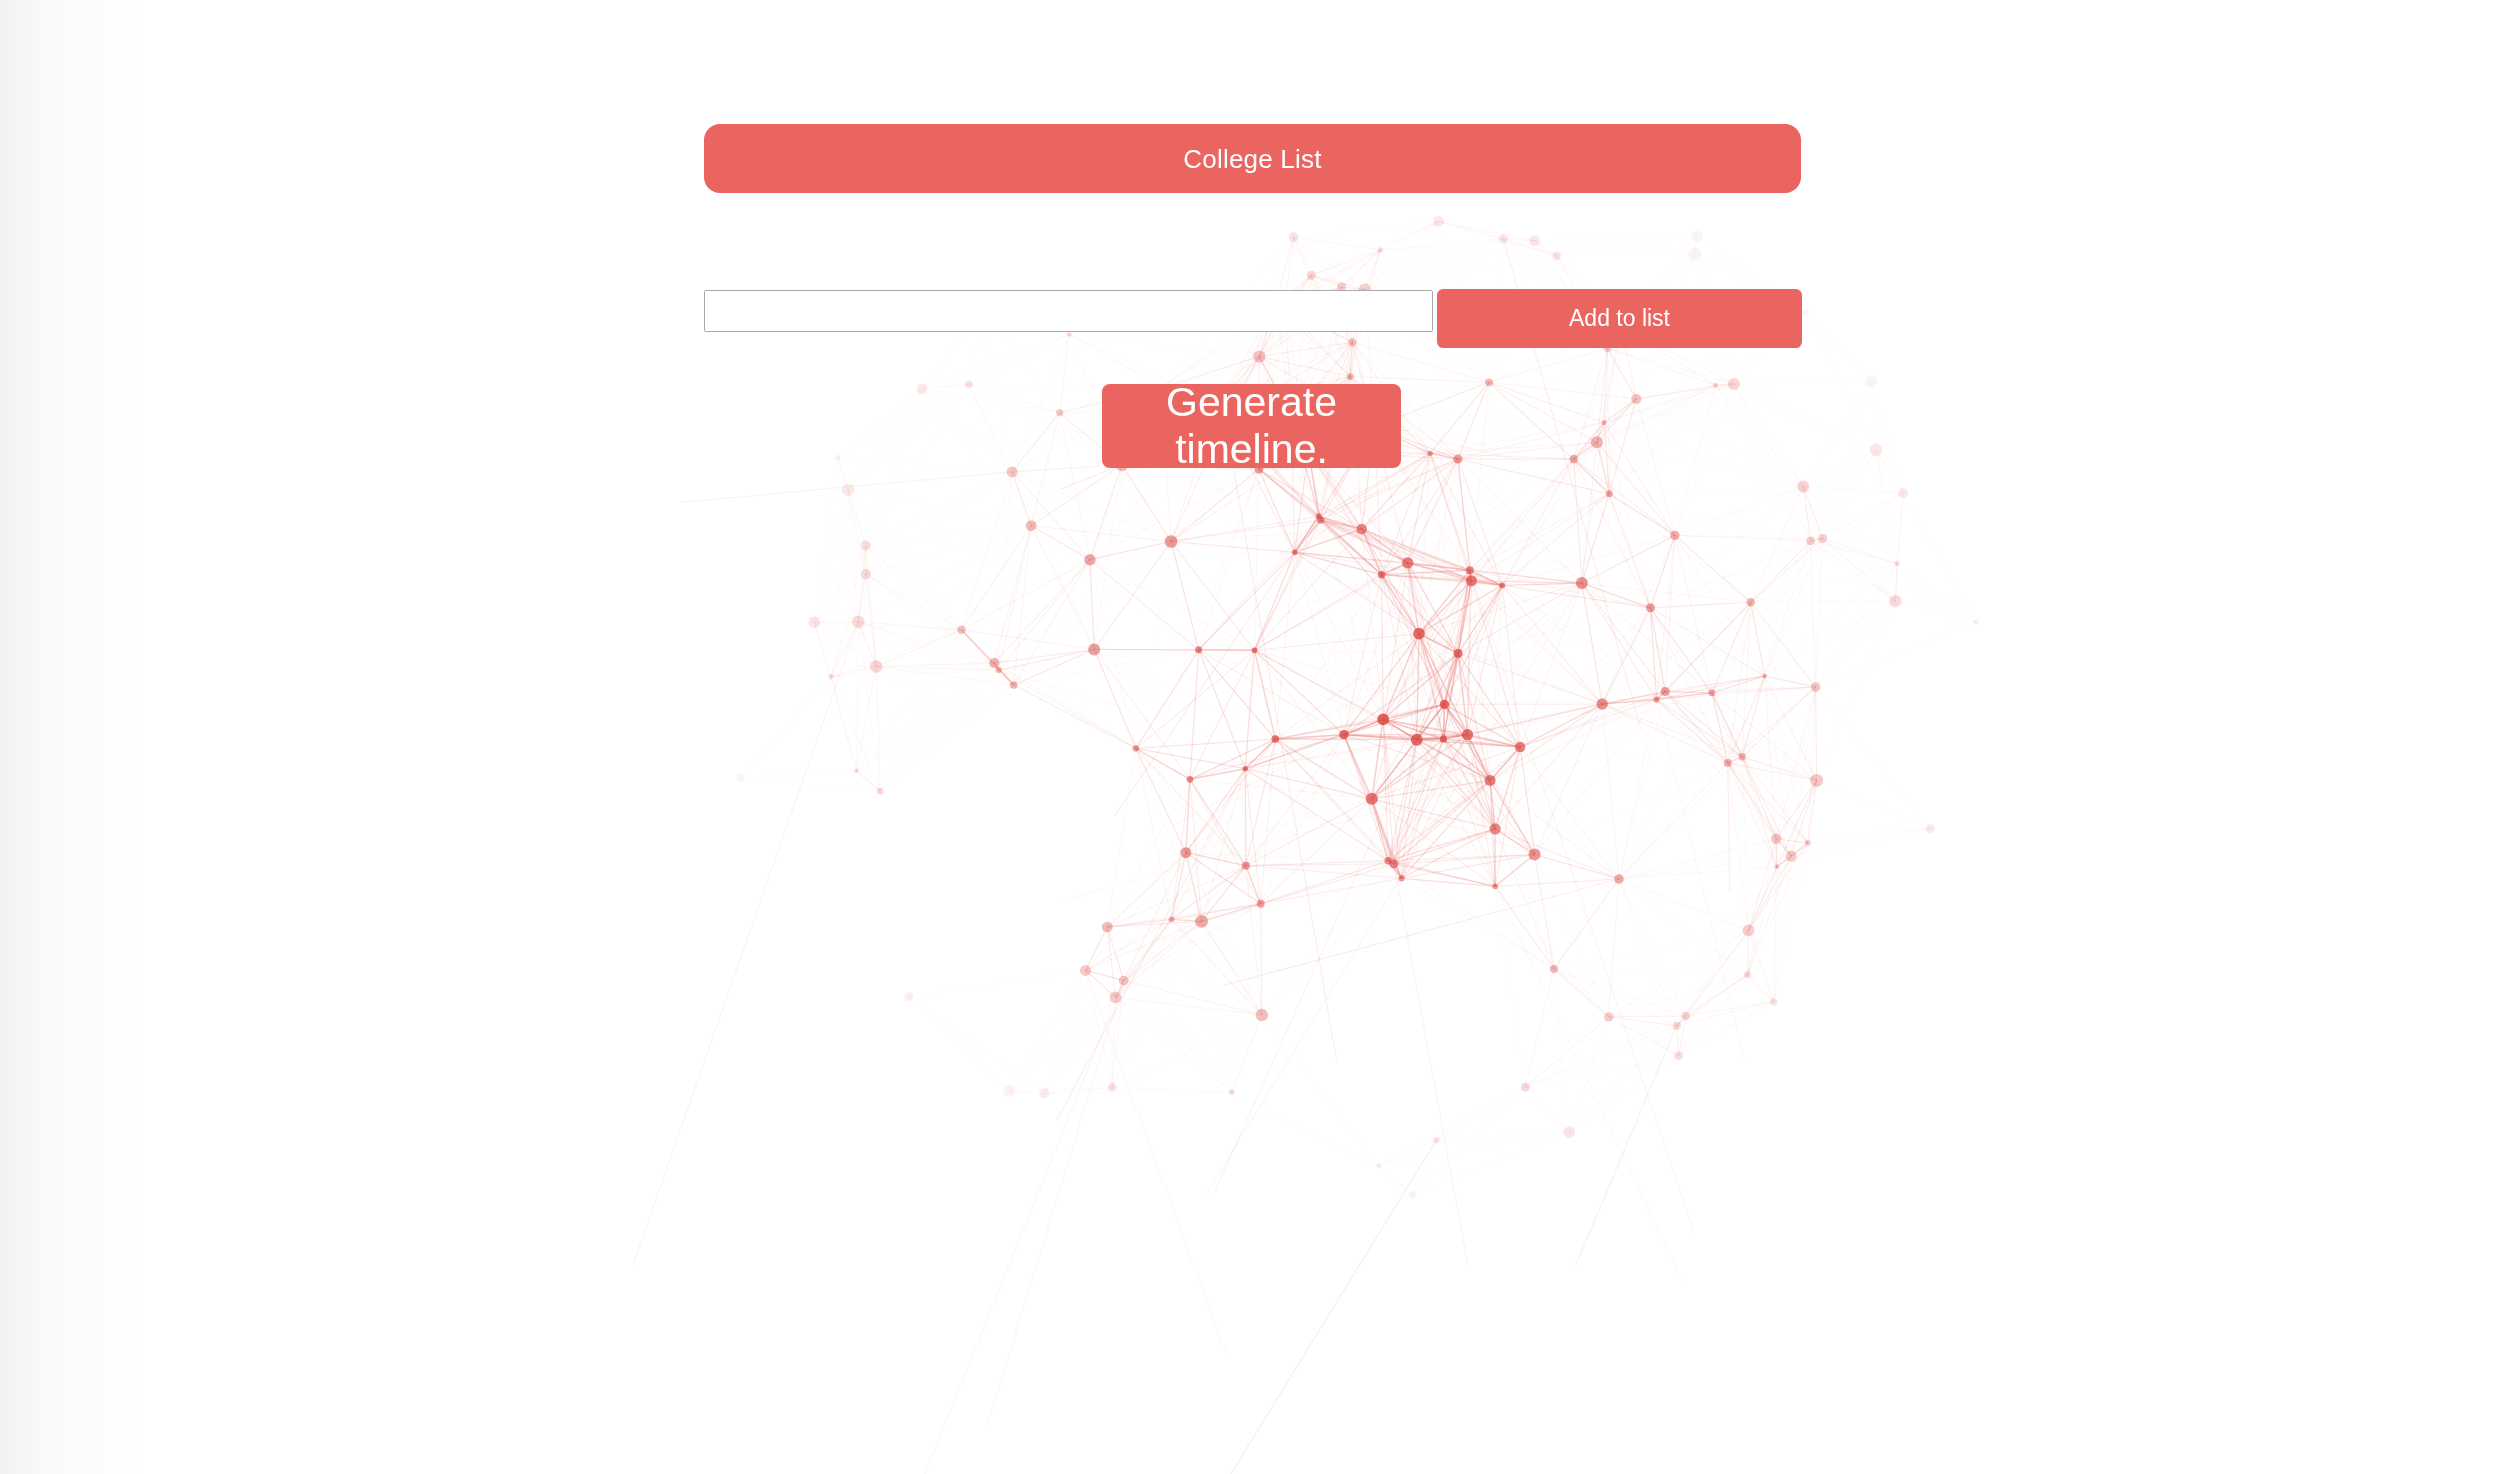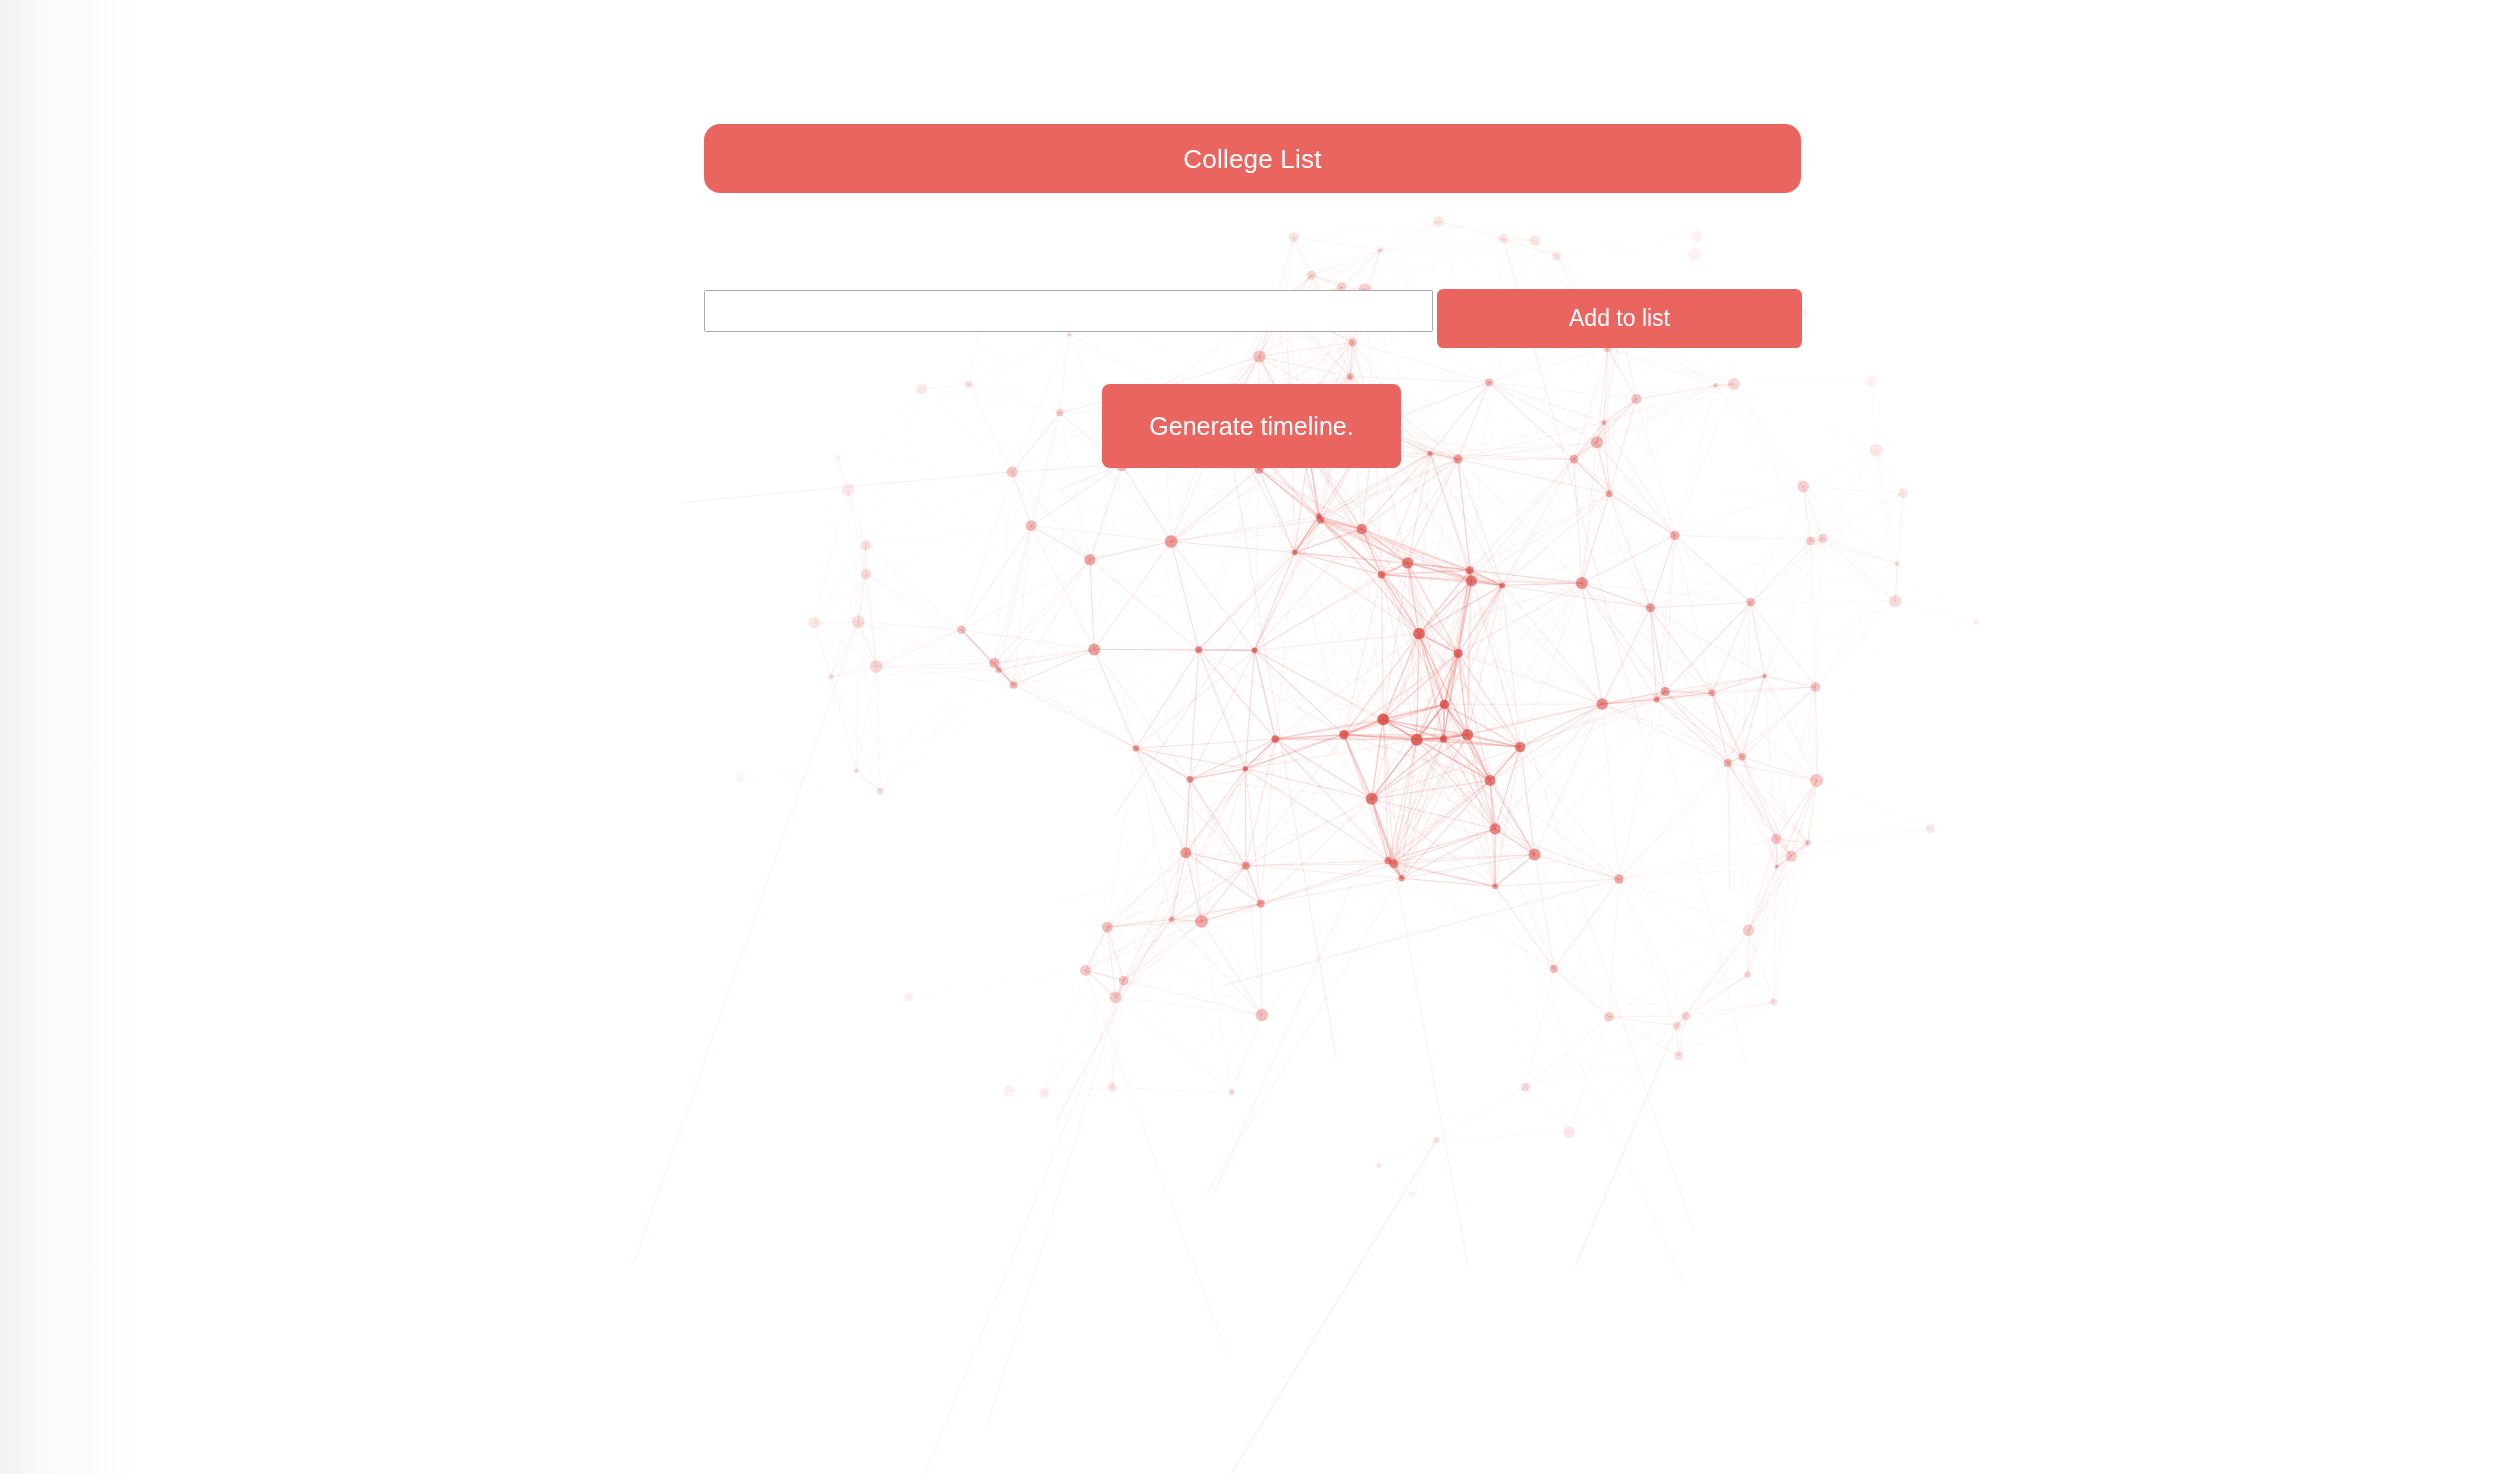--- a/index.html
+++ b/index.html
@@ -107,21 +107,21 @@
     position: absolute;
     left: 1102px;
     top: 384px;
     width: 299px;
     height: 84px;
     background: #ea6560;
     color: #ffffff;
     border: none;
     border-radius: 7.8px;
     font-family: "Liberation Sans", sans-serif;
-    font-size: 25px;
+    font-size: 41px;
     font-weight: 400;
     cursor: pointer;
     display: flex;
     align-items: center;
     justify-content: center;
     padding: 0;
     z-index: 3;
   }
 
   .college-list-area {

